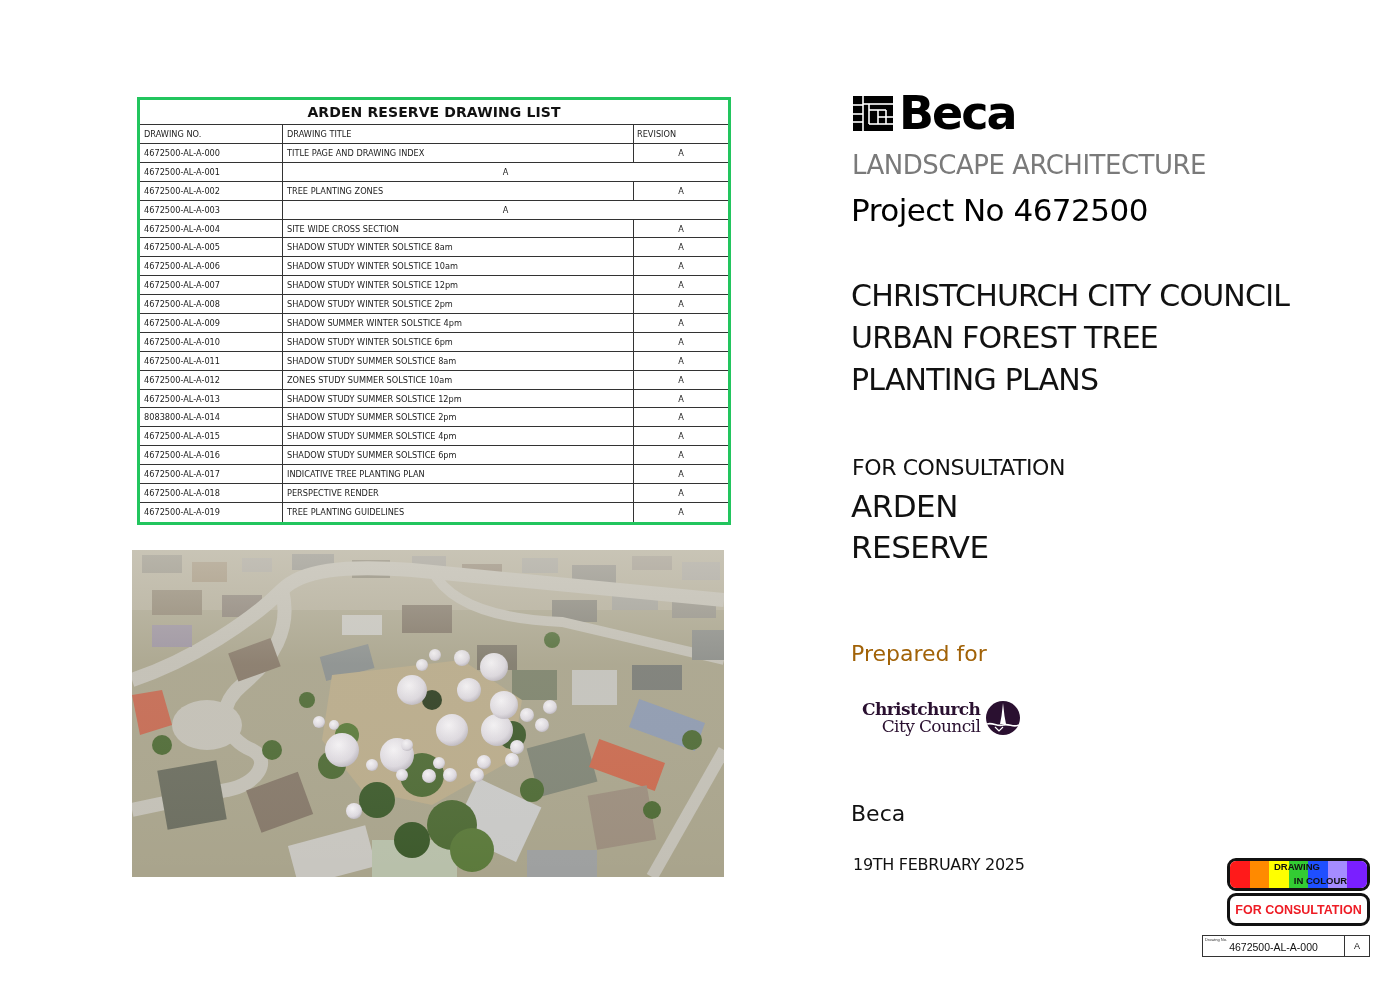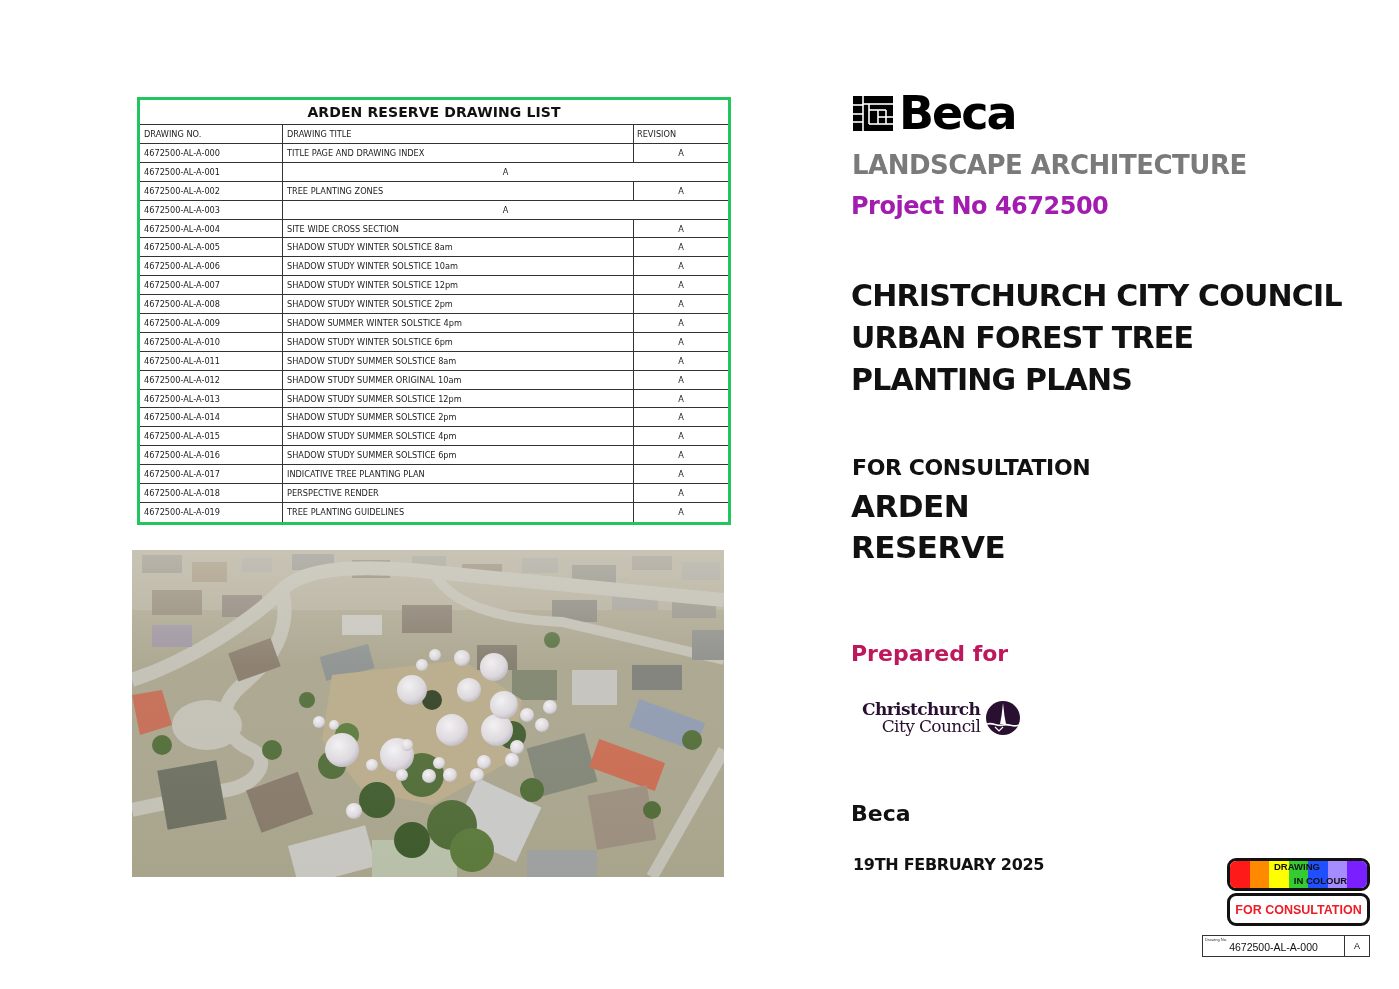--- a/index.html
+++ b/index.html
@@ -34,32 +34,32 @@
       position: absolute; left: 132px; top: 550px; width: 592px; height: 327px; overflow: hidden;
       background: #b9b19c;
     }
     .aerial svg { display: block; }
     .beca-logo { position: absolute; left: 853px; top: 94px; display: flex; align-items: center; }
     .beca-mark { width: 40px; height: 35px; margin-right: 6px; }
     .beca-word {
       font-family: "DejaVu Sans", sans-serif; font-weight: bold; font-size: 46px; line-height: 38px;
       letter-spacing: -2px; color: #000;
     }
-    .t { position: absolute; font-family: "DejaVu Sans", sans-serif; white-space: nowrap; font-weight: bold; }
+    .t { position: absolute; font-family: "DejaVu Sans", sans-serif; white-space: nowrap; font-weight: normal; }
     .discipline { left: 852px; top: 150px; font-size: 26px; color: #7a7a7a; letter-spacing: -0.5px; }
-    .project-no { left: 851px; top: 192px; font-size: 24px; color: #a21caf; letter-spacing: -0.5px; }
+    .project-no { left: 851px; top: 192px; font-size: 31px; color: #000000; letter-spacing: -0.5px; }
     .client-line { left: 851px; font-size: 30px; color: #111; letter-spacing: -0.8px; }
     .client-line.l1 { top: 278px; }
     .client-line.l2 { top: 320px; }
     .client-line.l3 { top: 362px; }
     .status-line { left: 852px; top: 455px; font-size: 22px; color: #111; letter-spacing: -0.4px; }
     .site-line { left: 851px; font-size: 31px; color: #111; letter-spacing: -0.5px; }
     .site-line.l1 { top: 488px; }
     .site-line.l2 { top: 529px; }
-    .prepared { left: 851px; top: 641px; font-size: 22px; color: #be185d; }
+    .prepared { left: 851px; top: 641px; font-size: 22px; color: #a16207; }
     .ccc-logo { position: absolute; left: 862px; top: 700px; display: flex; align-items: center; text-align: right; }
     .ccc-text {
       font-family: "DejaVu Serif", serif; color: #2a1030; line-height: 17px; letter-spacing: -0.6px;
     }
     .ccc-text .a { font-size: 17px; font-weight: bold; display: block; }
     .ccc-text .b { font-size: 17px; display: block; padding-left: 17px; }
     .ccc-mark { width: 36px; height: 36px; margin-left: 5px; margin-top: 0px; }
     .prepared-by { left: 851px; top: 801px; font-size: 22px; color: #111; }
     .date { left: 853px; top: 855px; font-size: 16px; color: #111; letter-spacing: -0.3px; }
 
@@ -166,30 +166,30 @@
     <div class="dl-cell title">SHADOW STUDY WINTER SOLSTICE 6pm</div>
     <div class="dl-cell rev">A</div>
   </div>
       <div class="dl-row">
     <div class="dl-cell no">4672500-AL-A-011</div>
     <div class="dl-cell title">SHADOW STUDY SUMMER SOLSTICE 8am</div>
     <div class="dl-cell rev">A</div>
   </div>
       <div class="dl-row">
     <div class="dl-cell no">4672500-AL-A-012</div>
-    <div class="dl-cell title">SHADOW STUDY SUMMER ORIGINAL 10am</div>
+    <div class="dl-cell title">ZONES STUDY SUMMER SOLSTICE 10am</div>
     <div class="dl-cell rev">A</div>
   </div>
       <div class="dl-row">
     <div class="dl-cell no">4672500-AL-A-013</div>
     <div class="dl-cell title">SHADOW STUDY SUMMER SOLSTICE 12pm</div>
     <div class="dl-cell rev">A</div>
   </div>
       <div class="dl-row">
-    <div class="dl-cell no">4672500-AL-A-014</div>
+    <div class="dl-cell no">8083800-AL-A-014</div>
     <div class="dl-cell title">SHADOW STUDY SUMMER SOLSTICE 2pm</div>
     <div class="dl-cell rev">A</div>
   </div>
       <div class="dl-row">
     <div class="dl-cell no">4672500-AL-A-015</div>
     <div class="dl-cell title">SHADOW STUDY SUMMER SOLSTICE 4pm</div>
     <div class="dl-cell rev">A</div>
   </div>
       <div class="dl-row">
     <div class="dl-cell no">4672500-AL-A-016</div>

